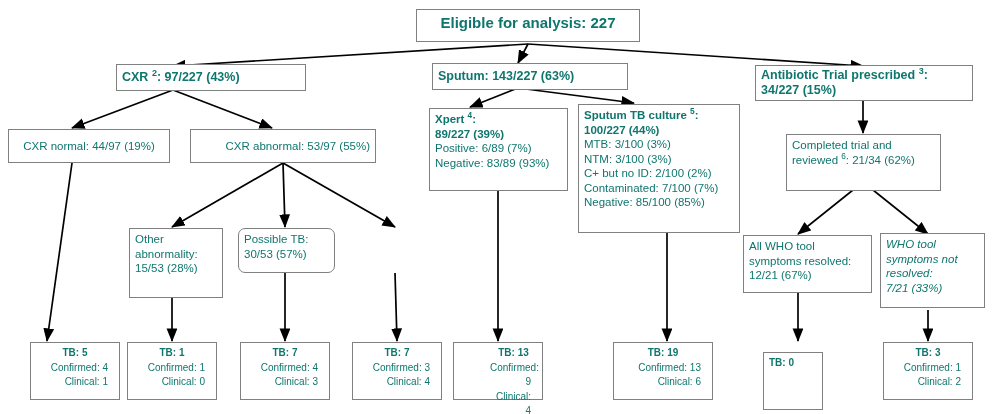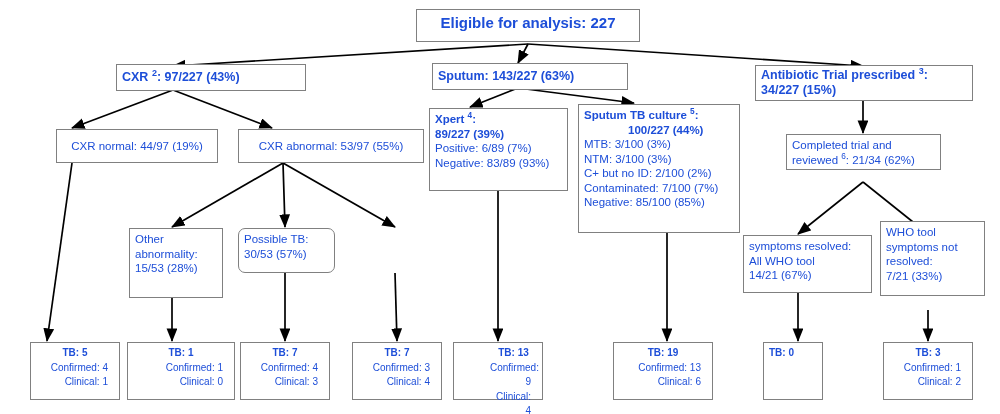--- a/index.html
+++ b/index.html
@@ -23,29 +23,28 @@
     left: 0; top: 0;
     width: 1000px;
     height: 414px;
     pointer-events: none;
   }
   .node {
     position: absolute;
     box-sizing: border-box;
     border: 1px solid #808080;
     background: #ffffff;
-    color: #1d4ed8;
+    color: #0f766e;
     font-size: 11.5px;
     line-height: 14.5px;
     padding: 3px 5px;
     z-index: 2;
   }
   .node.center {
     text-align: center;
-    margin-left: 48px;
   }
   .title-node {
     font-size: 15px;
     line-height: 18px;
     font-weight: bold;
     text-align: center;
     border: 1px solid #808080;
     padding: 4px 10px;
   }
   .lvl2 {
@@ -149,78 +148,78 @@
 
   <div class="node lvl2 vcenter" style="left:755px; top:65px; width:218px; height:36px;">
     <span>Antibiotic Trial prescribed <sup>3</sup>:</span>
     <span>34/227 (15%)</span>
   </div>
 
   <div class="node center vcenter" style="left:8px; top:129px; width:162px; height:34px;">
     <span>CXR normal: 44/97 (19%)</span>
   </div>
 
-  <div class="node center vcenter" style="left:190px; top:129px; width:186px; height:34px;">
+  <div class="node center vcenter" style="left:190px; top:129px; width:186px; height:34px;align-items:flex-end;">
     <span>CXR abnormal: 53/97 (55%)</span>
   </div>
 
   <div class="node" style="left:429px; top:108px; width:139px; height:83px;">
     <div class="lead" style="font-weight:bold;">Xpert <sup>4</sup>:</div>
     <div class="lead" style="font-weight:bold;">89/227 (39%)</div>
     <div>Positive: 6/89 (7%)</div>
     <div>Negative: 83/89 (93%)</div>
   </div>
 
   <div class="node" style="left:578px; top:104px; width:162px; height:129px;">
     <div class="lead" style="font-weight:bold;">Sputum TB culture <sup>5</sup>:</div>
-    <div class="lead" style="font-weight:bold;margin-left:44px;">100/227 (44%)</div>
+    <div class="lead" style="font-weight:bold;">100/227 (44%)</div>
     <div>MTB: 3/100 (3%)</div>
     <div>NTM: 3/100 (3%)</div>
     <div>C+ but no ID: 2/100 (2%)</div>
     <div>Contaminated: 7/100 (7%)</div>
     <div>Negative: 85/100 (85%)</div>
   </div>
 
-  <div class="node" style="left:786px; top:134px; width:155px; height:36px;">
+  <div class="node" style="left:786px; top:134px; width:155px; height:57px;">
     <div>Completed trial and</div>
     <div>reviewed <sup>6</sup>: 21/34 (62%)</div>
   </div>
 
   <div class="node" style="left:129px; top:228px; width:94px; height:70px;">
     <div>Other</div>
     <div>abnormality:</div>
     <div>15/53 (28%)</div>
   </div>
 
   <div class="node" style="left:238px; top:228px; width:97px; height:45px;border-radius:7px;">
     <div>Possible TB:</div>
     <div>30/53 (57%)</div>
   </div>
 
 
   <div class="node" style="left:743px; top:235px; width:129px; height:58px;">
+    <div>All WHO tool</div>
     <div>symptoms resolved:</div>
-    <div>All WHO tool</div>
-    <div>14/21 (67%)</div>
-  </div>
-
-  <div class="node" style="left:880px; top:221px; width:105px; height:75px;">
+    <div>12/21 (67%)</div>
+  </div>
+
+  <div class="node" style="left:880px; top:233px; width:105px; height:75px;font-style:italic;">
     <div>WHO tool</div>
     <div>symptoms not</div>
     <div>resolved:</div>
     <div>7/21 (33%)</div>
   </div>
 
   <div class="node tb-node" style="left:30px; top:342px; width:90px; height:58px;">
     <div class="tbhead">TB: 5</div>
     <div class="sub">Confirmed: 4</div>
     <div class="sub">Clinical: 1</div>
   </div>
 
-  <div class="node tb-node" style="left:127px; top:342px; width:108px; height:58px;">
+  <div class="node tb-node" style="left:127px; top:342px; width:90px; height:58px;">
     <div class="tbhead">TB: 1</div>
     <div class="sub">Confirmed: 1</div>
     <div class="sub">Clinical: 0</div>
   </div>
 
   <div class="node tb-node" style="left:240px; top:342px; width:90px; height:58px;">
     <div class="tbhead">TB: 7</div>
     <div class="sub">Confirmed: 4</div>
     <div class="sub">Clinical: 3</div>
   </div>
@@ -236,21 +235,21 @@
     <div class="sub">Confirmed: 9</div>
     <div class="sub">Clinical: 4</div>
   </div>
 
   <div class="node tb-node" style="left:613px; top:342px; width:100px; height:58px;">
     <div class="tbhead">TB: 19</div>
     <div class="sub">Confirmed: 13</div>
     <div class="sub">Clinical: 6</div>
   </div>
 
-  <div class="node tb-node tb-zero" style="left:763px; top:342px; width:60px; height:58px;">
+  <div class="node tb-node tb-zero" style="left:763px; top:352px; width:60px; height:58px;">
     <div class="tbhead">TB: 0</div>
   </div>
 
   <div class="node tb-node" style="left:883px; top:342px; width:90px; height:58px;">
     <div class="tbhead">TB: 3</div>
     <div class="sub">Confirmed: 1</div>
     <div class="sub">Clinical: 2</div>
   </div>
 
 </div>

